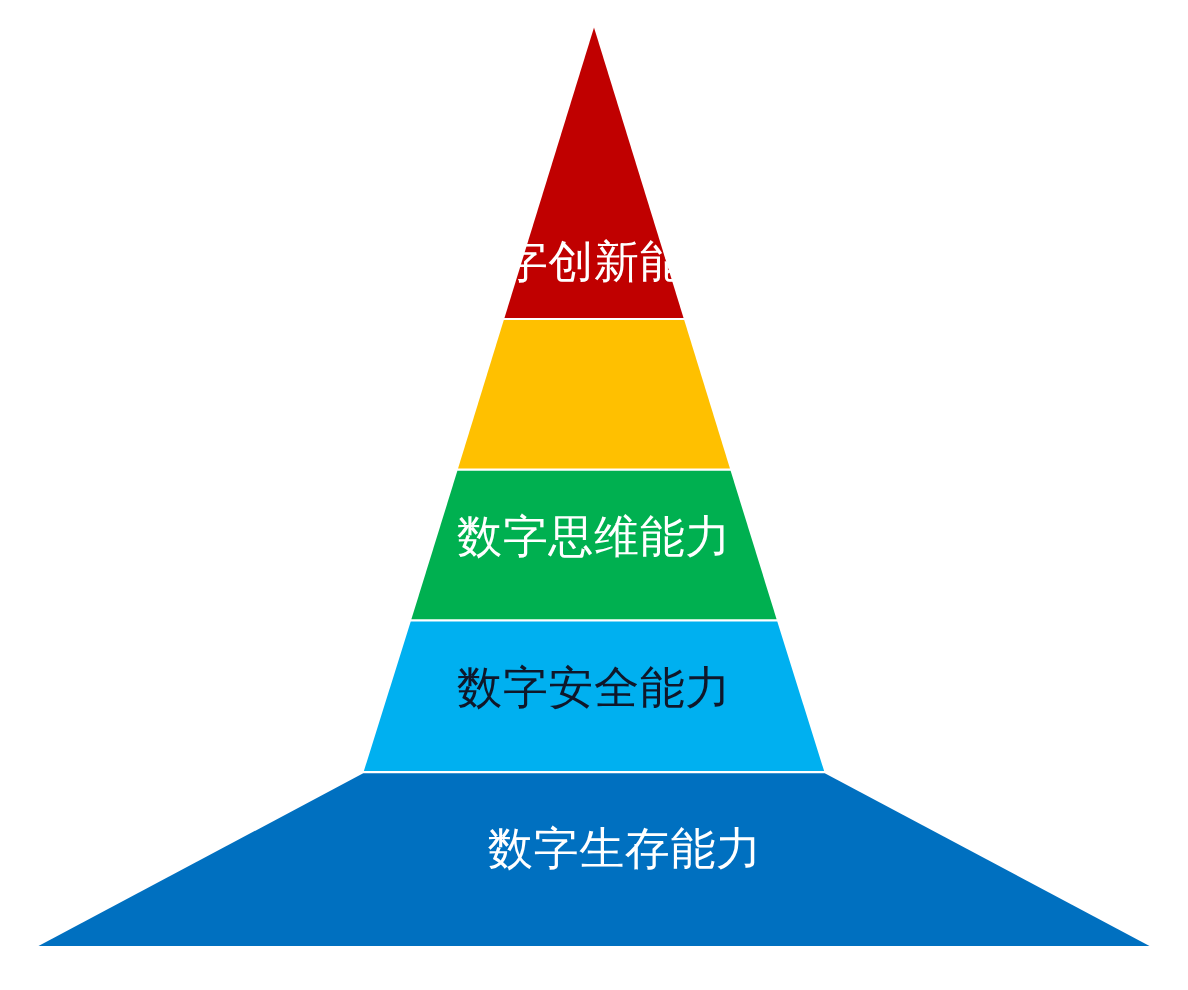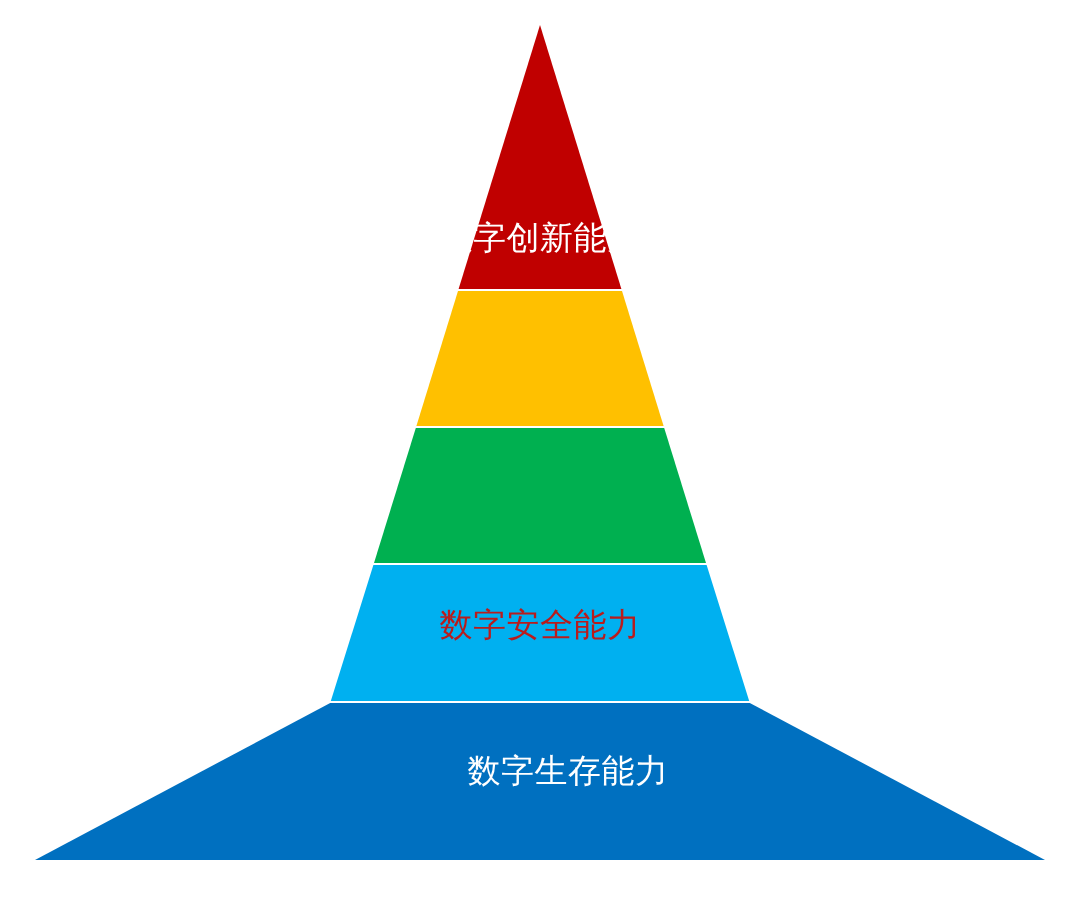--- a/index.html
+++ b/index.html
@@ -28,21 +28,21 @@
     height: 900px;
     display: block;
   }
   .tier-label {
     position: absolute;
     left: 0;
     width: 1080px;
     text-align: center;
     color: #ffffff;
     font-family: "Liberation Sans", "DejaVu Sans", sans-serif;
-    font-size: 33px;
+    font-size: 41px;
     line-height: 40px;
     font-weight: 400;
     letter-spacing: 0.5px;
     white-space: nowrap;
     pointer-events: none;
   }
   .tier-label.level-1 { top: 218px; }
   .tier-label.level-2 { top: 330px; }
   .tier-label.level-3 { top: 468px; }
   .tier-label.level-4 { top: 605px; }
@@ -62,18 +62,19 @@
     <polygon points="415.8,428 664.2,428 706.0,563 374.0,563" fill="#00B050"></polygon>
 
     <polygon points="373.4,565 706.6,565 749.2,701 330.8,701" fill="#00B0F0"></polygon>
 
     <polygon points="330.2,703 749.8,703 1045,860 35,860" fill="#0070C0"></polygon>
   </svg>
 
   <div class="tier-label level-1" style="color: rgb(255, 255, 255);">数字创新能力</div>
 
 
+  <div class="tier-label level-3" style="color: rgb(255, 255, 255);">数字思维能力</div>
 
-  <div class="tier-label level-4" style="color: #b91c1c;">数字安全能力</div>
+  <div class="tier-label level-4" style="color: #0f172a;">数字安全能力</div>
 
   <div class="tier-label level-5" style="color: rgb(255, 255, 255);">数字生存能力</div>
 
 </div>
 
 </body></html>

